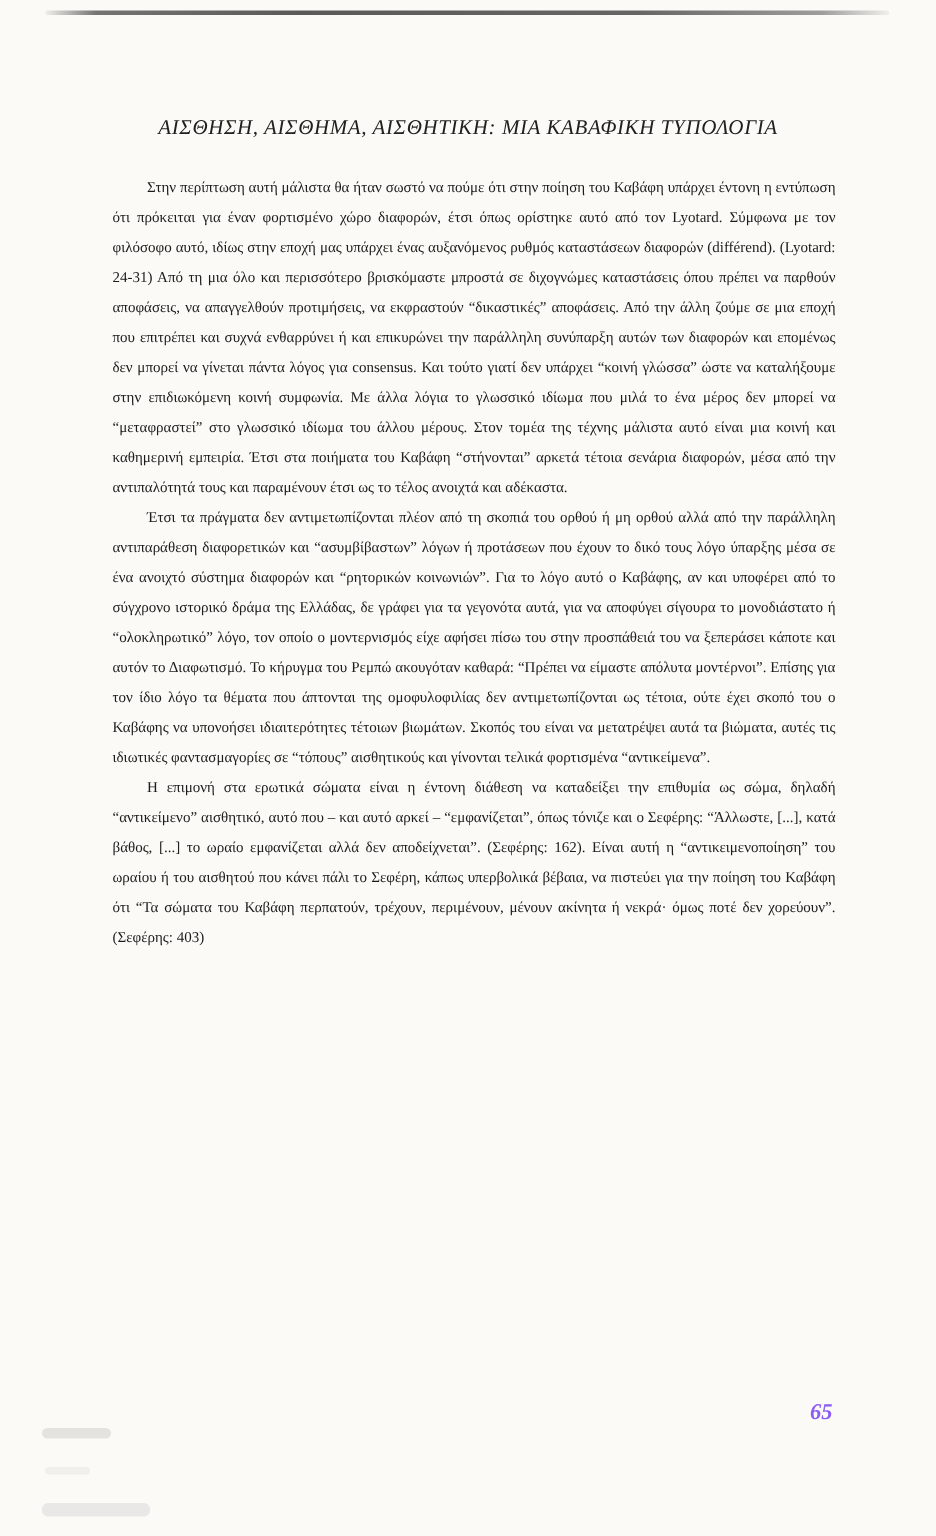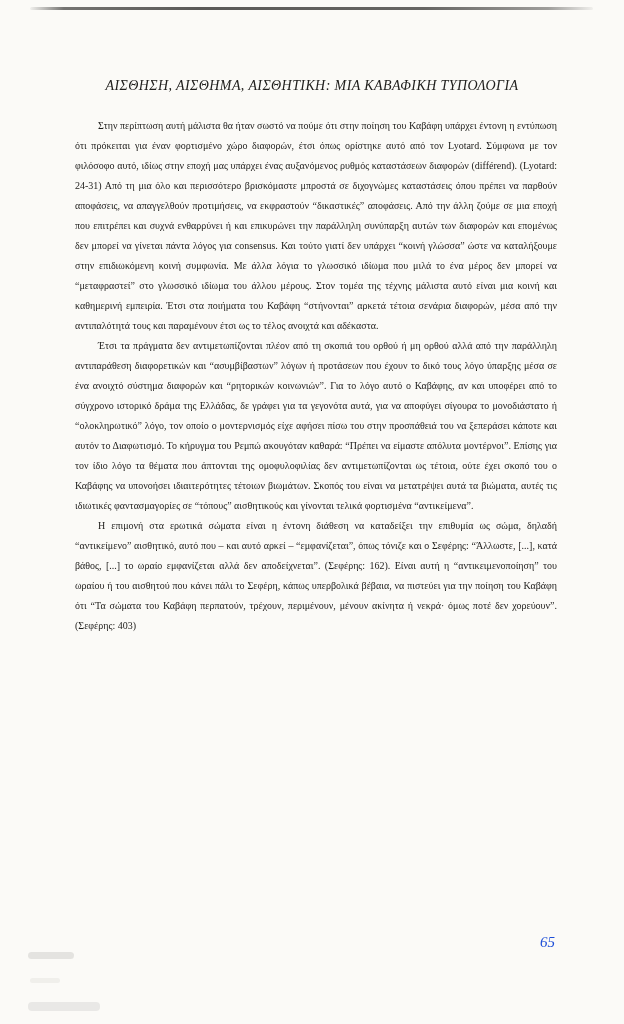--- a/index.html
+++ b/index.html
@@ -59,23 +59,23 @@
   }
   .content p {
     margin: 0;
     text-indent: 23px;
   }
   .pagenum {
     position: absolute;
     top: 934px;
     right: 69px;
     font-size: 15px;
-    font-weight: normal;
+    font-weight: bold;
     font-style: italic;
-    color: #1d4ed8;
+    color: #8b5cf6;
   }
   
   .smudge {
     position: absolute;
     border-radius: 4px;
   }
   .smudge.s1 {
     left: 28px;
     top: 952px;
     width: 46px;

